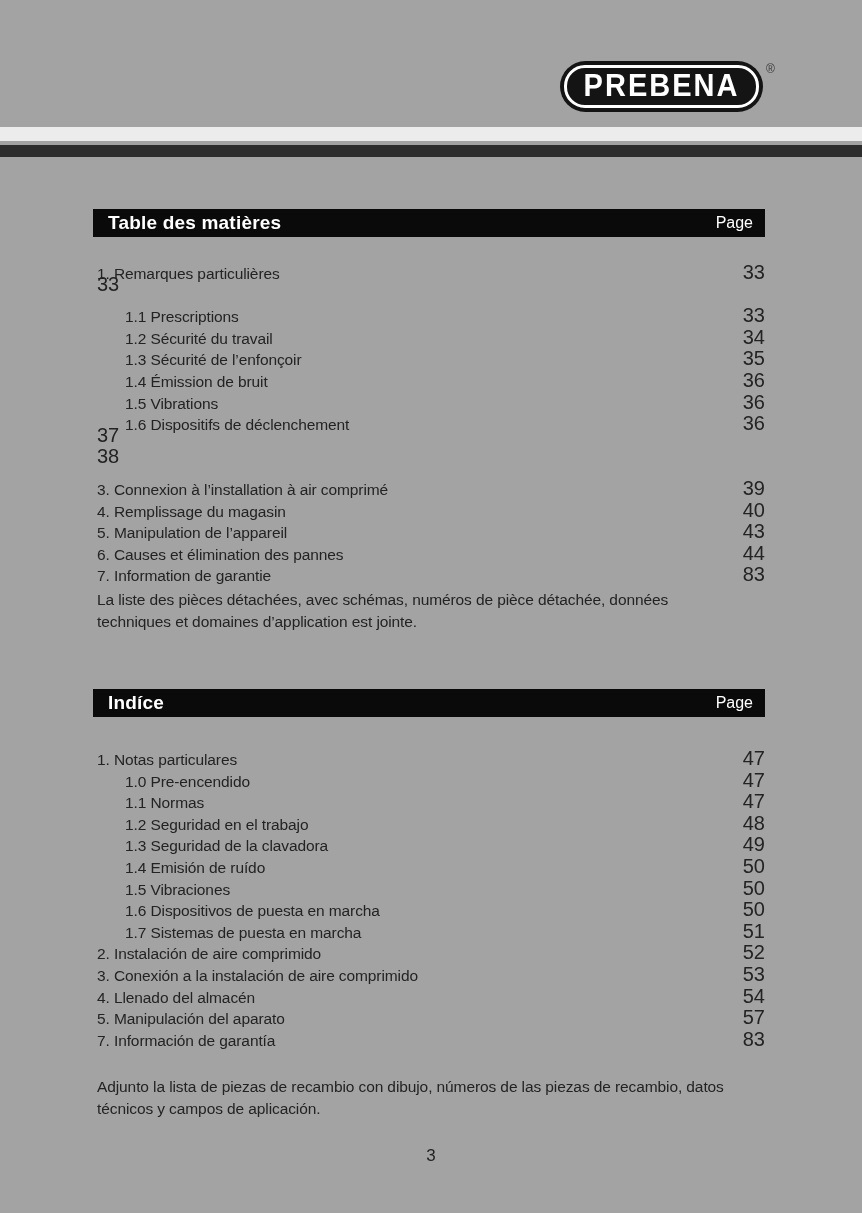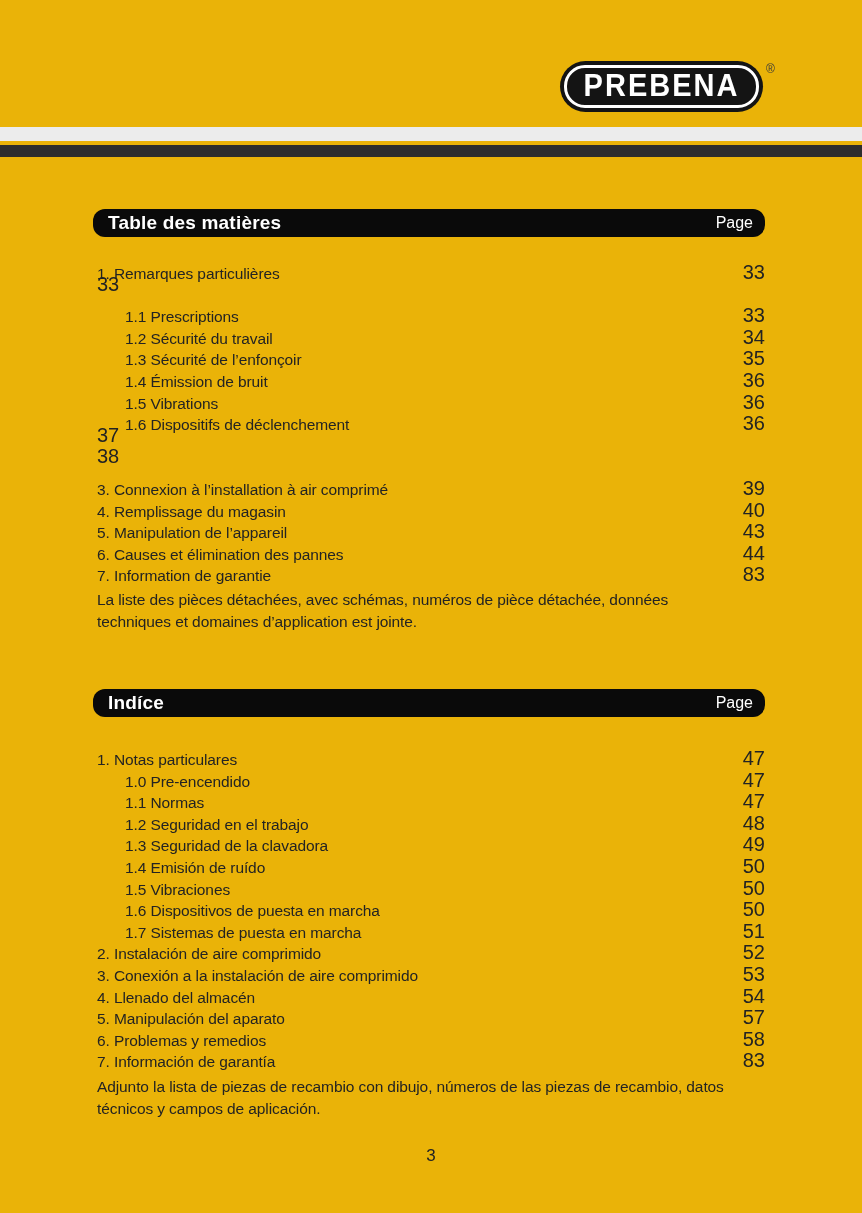--- a/index.html
+++ b/index.html
@@ -5,21 +5,21 @@
   html, body { margin: 0; padding: 0; }
   body {
     font-family: "Liberation Sans", "DejaVu Sans", sans-serif;
     background: #ffffff;
     color: #232323;
   }
   .page {
     position: relative;
     width: 862px;
     height: 1213px;
-    background: #eab308;
+    background: #a3a3a3;
     overflow: hidden;
   }
 
   
   .logo-pill {
     position: absolute;
     left: 560px; top: 61px;
     width: 203px; height: 51px;
     background: #141414;
     border-radius: 27px;
@@ -69,21 +69,20 @@
     position: absolute;
     left: 93px;
     width: 672px; height: 28px;
     background: #0a0a0a;
     color: #ffffff;
     display: flex;
     align-items: center;
     justify-content: space-between;
     padding: 0 12px 0 15px;
     box-sizing: border-box;
-    border-radius: 12px;
   }
   .section-bar.fr { top: 209px; }
   .section-bar.es { top: 689px; gap: 29px; }
   .section-title {
     font-weight: bold;
     font-size: 19px;
     letter-spacing: 0.2px;
   }
   .section-page-label {
     font-size: 16px;
@@ -270,24 +269,20 @@
       </li>
       <li class="toc-row">
         <span class="toc-label">4. Llenado del almacén</span>
         <span class="toc-page">54</span>
       </li>
       <li class="toc-row">
         <span class="toc-label">5. Manipulación del aparato</span>
         <span class="toc-page">57</span>
       </li>
       <li class="toc-row">
-        <span class="toc-label">6. Problemas y remedios</span>
-        <span class="toc-page">58</span>
-      </li>
-      <li class="toc-row">
         <span class="toc-label">7. Información de garantía</span>
         <span class="toc-page">83</span>
       </li>
     </ul>
   <p class="note es">Adjunto la lista de piezas de recambio con dibujo, números de las piezas de recambio, datos técnicos y campos de aplicación.</p>
 
   <div class="folio">3</div>
 
 </div>
 

